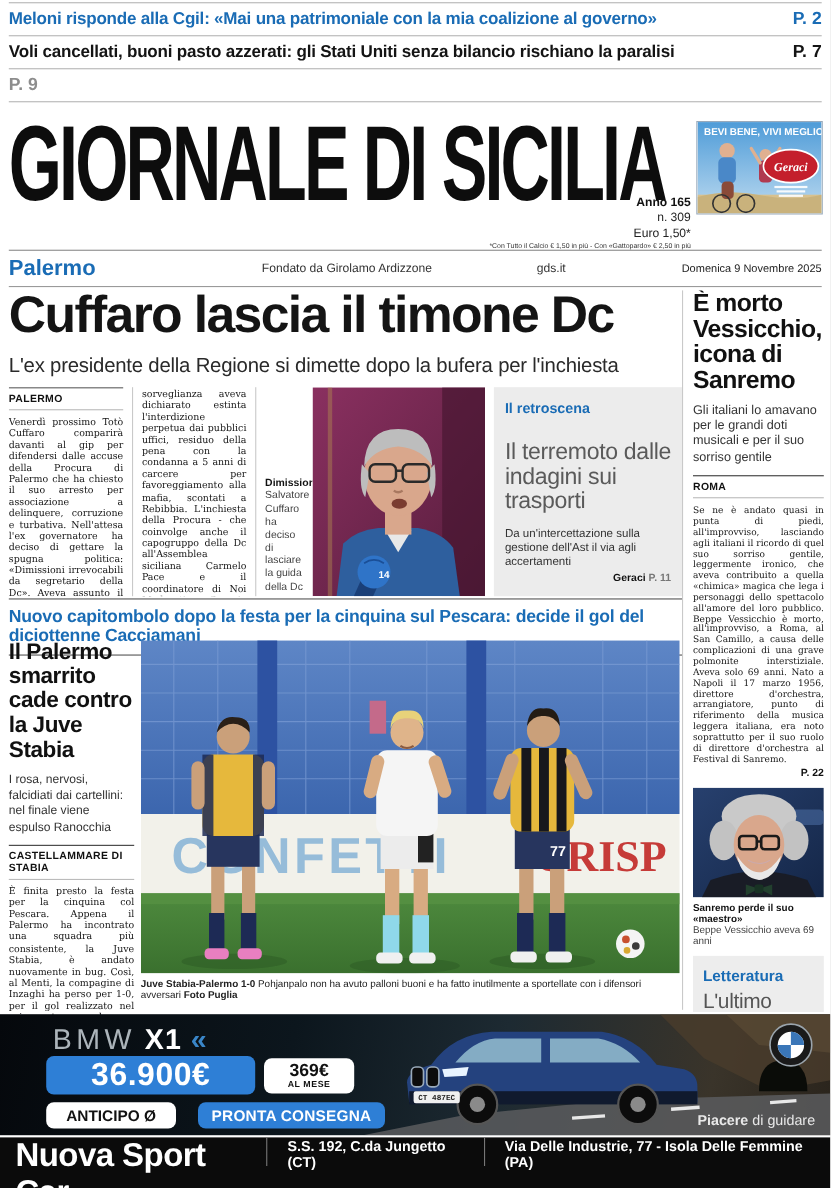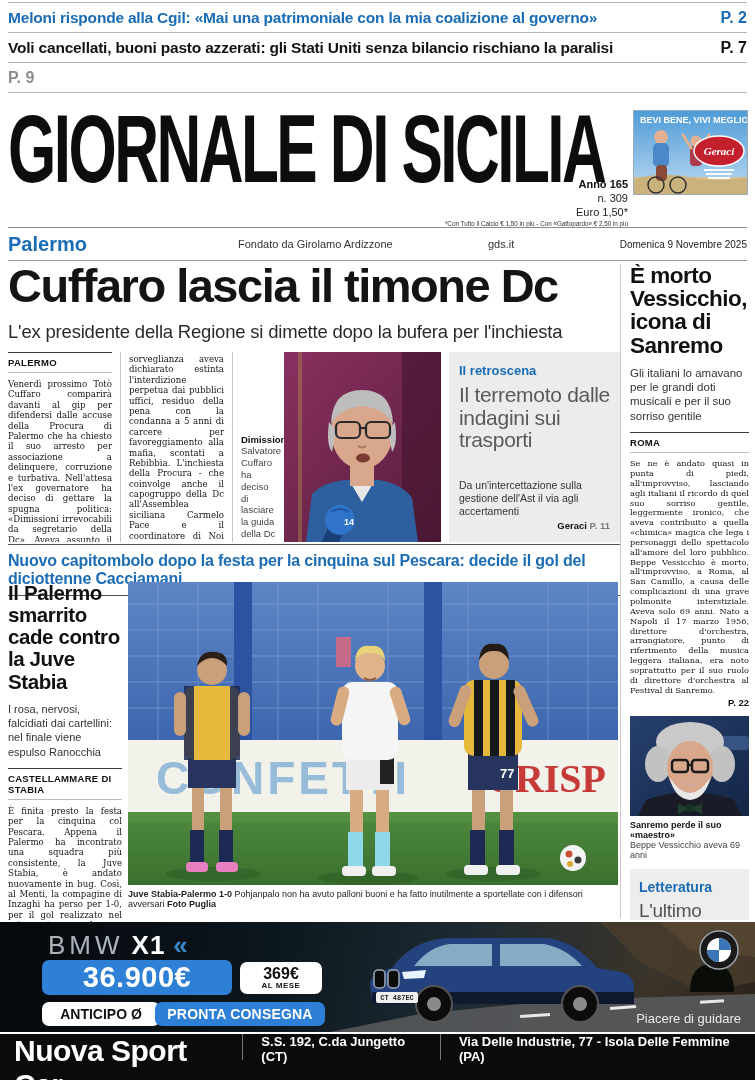--- a/index.html
+++ b/index.html
@@ -51,21 +51,21 @@
   .body-serif{font-family:"DejaVu Serif","Liberation Serif",serif;font-size:8.6px;
               line-height:1.21;text-align:justify;color:#161616;}
   .byline{text-align:right;font-weight:bold;font-size:9.5px;margin-top:3px;}
   .byline .pg{color:#777;}
   .capcol{display:flex;flex-direction:column;justify-content:flex-end;padding-bottom:2px;}
   .cap-t{font-weight:bold;font-size:9.5px;}
   .cap-x{font-size:9.5px;color:#444;line-height:1.25;}
   .leadphoto{width:157px;height:190px;overflow:hidden;}
   .sidebox{background:#ececec;padding:11px 10px;margin-left:8px;height:168px;
            display:flex;flex-direction:column;}
-  .sidebox .k{color:#1a6cb5;font-weight:bold;font-size:13px;margin-bottom:6px;}
+  .sidebox .k{color:#1a6cb5;font-weight:bold;font-size:13px;margin-bottom:22px;}
   .sidebox .t{font-size:21px;line-height:1.08;color:#5a5a5a;letter-spacing:-0.3px;}
   .sidebox .x{font-size:10.5px;color:#333;margin-top:auto;line-height:1.25;}
   .sidebox .b{text-align:right;font-size:9.5px;font-weight:bold;margin-top:2px;}
   .sidebox .b .pg{color:#777;font-weight:bold;}
 
   
   .strip{left:8px;top:544px;width:612px;border-top:1.3px solid #555;
          border-bottom:1.3px solid #555;padding:7px 0 7px 0;}
   .strip .tx{color:#1a6cb5;font-weight:bold;font-size:16px;letter-spacing:-0.2px;}
 
@@ -101,24 +101,24 @@
   .bmw .chev{color:#3a86c8;font-size:26px;font-weight:bold;letter-spacing:-4px;}
   .pill{position:absolute;border-radius:7px;display:flex;align-items:center;justify-content:center;}
   .pill-price{left:42px;top:38px;width:190px;height:35px;background:#2e7fd6;
               color:#fff;font-weight:bold;font-size:29px;letter-spacing:0.5px;}
   .pill-month{left:240px;top:40px;width:82px;height:32px;background:#fff;color:#111;
               flex-direction:column;line-height:1;}
   .pill-month .a{font-weight:bold;font-size:16px;}
   .pill-month .b{font-weight:bold;font-size:8px;letter-spacing:0.5px;}
   .pill-ant{left:42px;top:80px;width:118px;height:24px;background:#fff;color:#111;
             font-weight:bold;font-size:14px;}
-  .pill-pro{left:155px;top:80px;width:170px;height:24px;background:#2e7fd6;color:#fff;
+  .pill-pro{left:180px;top:80px;width:170px;height:24px;background:#2e7fd6;color:#fff;
             font-weight:bold;font-size:14px;letter-spacing:0.2px;}
   .bmw .tagline{position:absolute;right:14px;bottom:6px;color:#e8e8e8;font-size:13px;}
-  .bmw .tagline b{font-weight:normal;}
+  .bmw .tagline b{font-weight:bold;}
   .bmw-logo{position:absolute;right:16px;top:8px;}
   .bmw-car{position:absolute;left:352px;top:6px;}
 
   
   .dealer{left:0;top:1034px;width:755px;height:46px;background:#0b0b0b;color:#fff;
           display:flex;align-items:flex-start;}
   .dealer .name{font-size:30px;font-weight:bold;letter-spacing:-0.5px;padding:0 16px 0 14px;}
   .dealer .sep{width:1px;height:26px;background:#777;}
   .dealer .a1{font-size:13px;font-weight:bold;padding:0 18px;}
   .dealer .a2{font-size:13px;font-weight:bold;padding:0 18px;}

